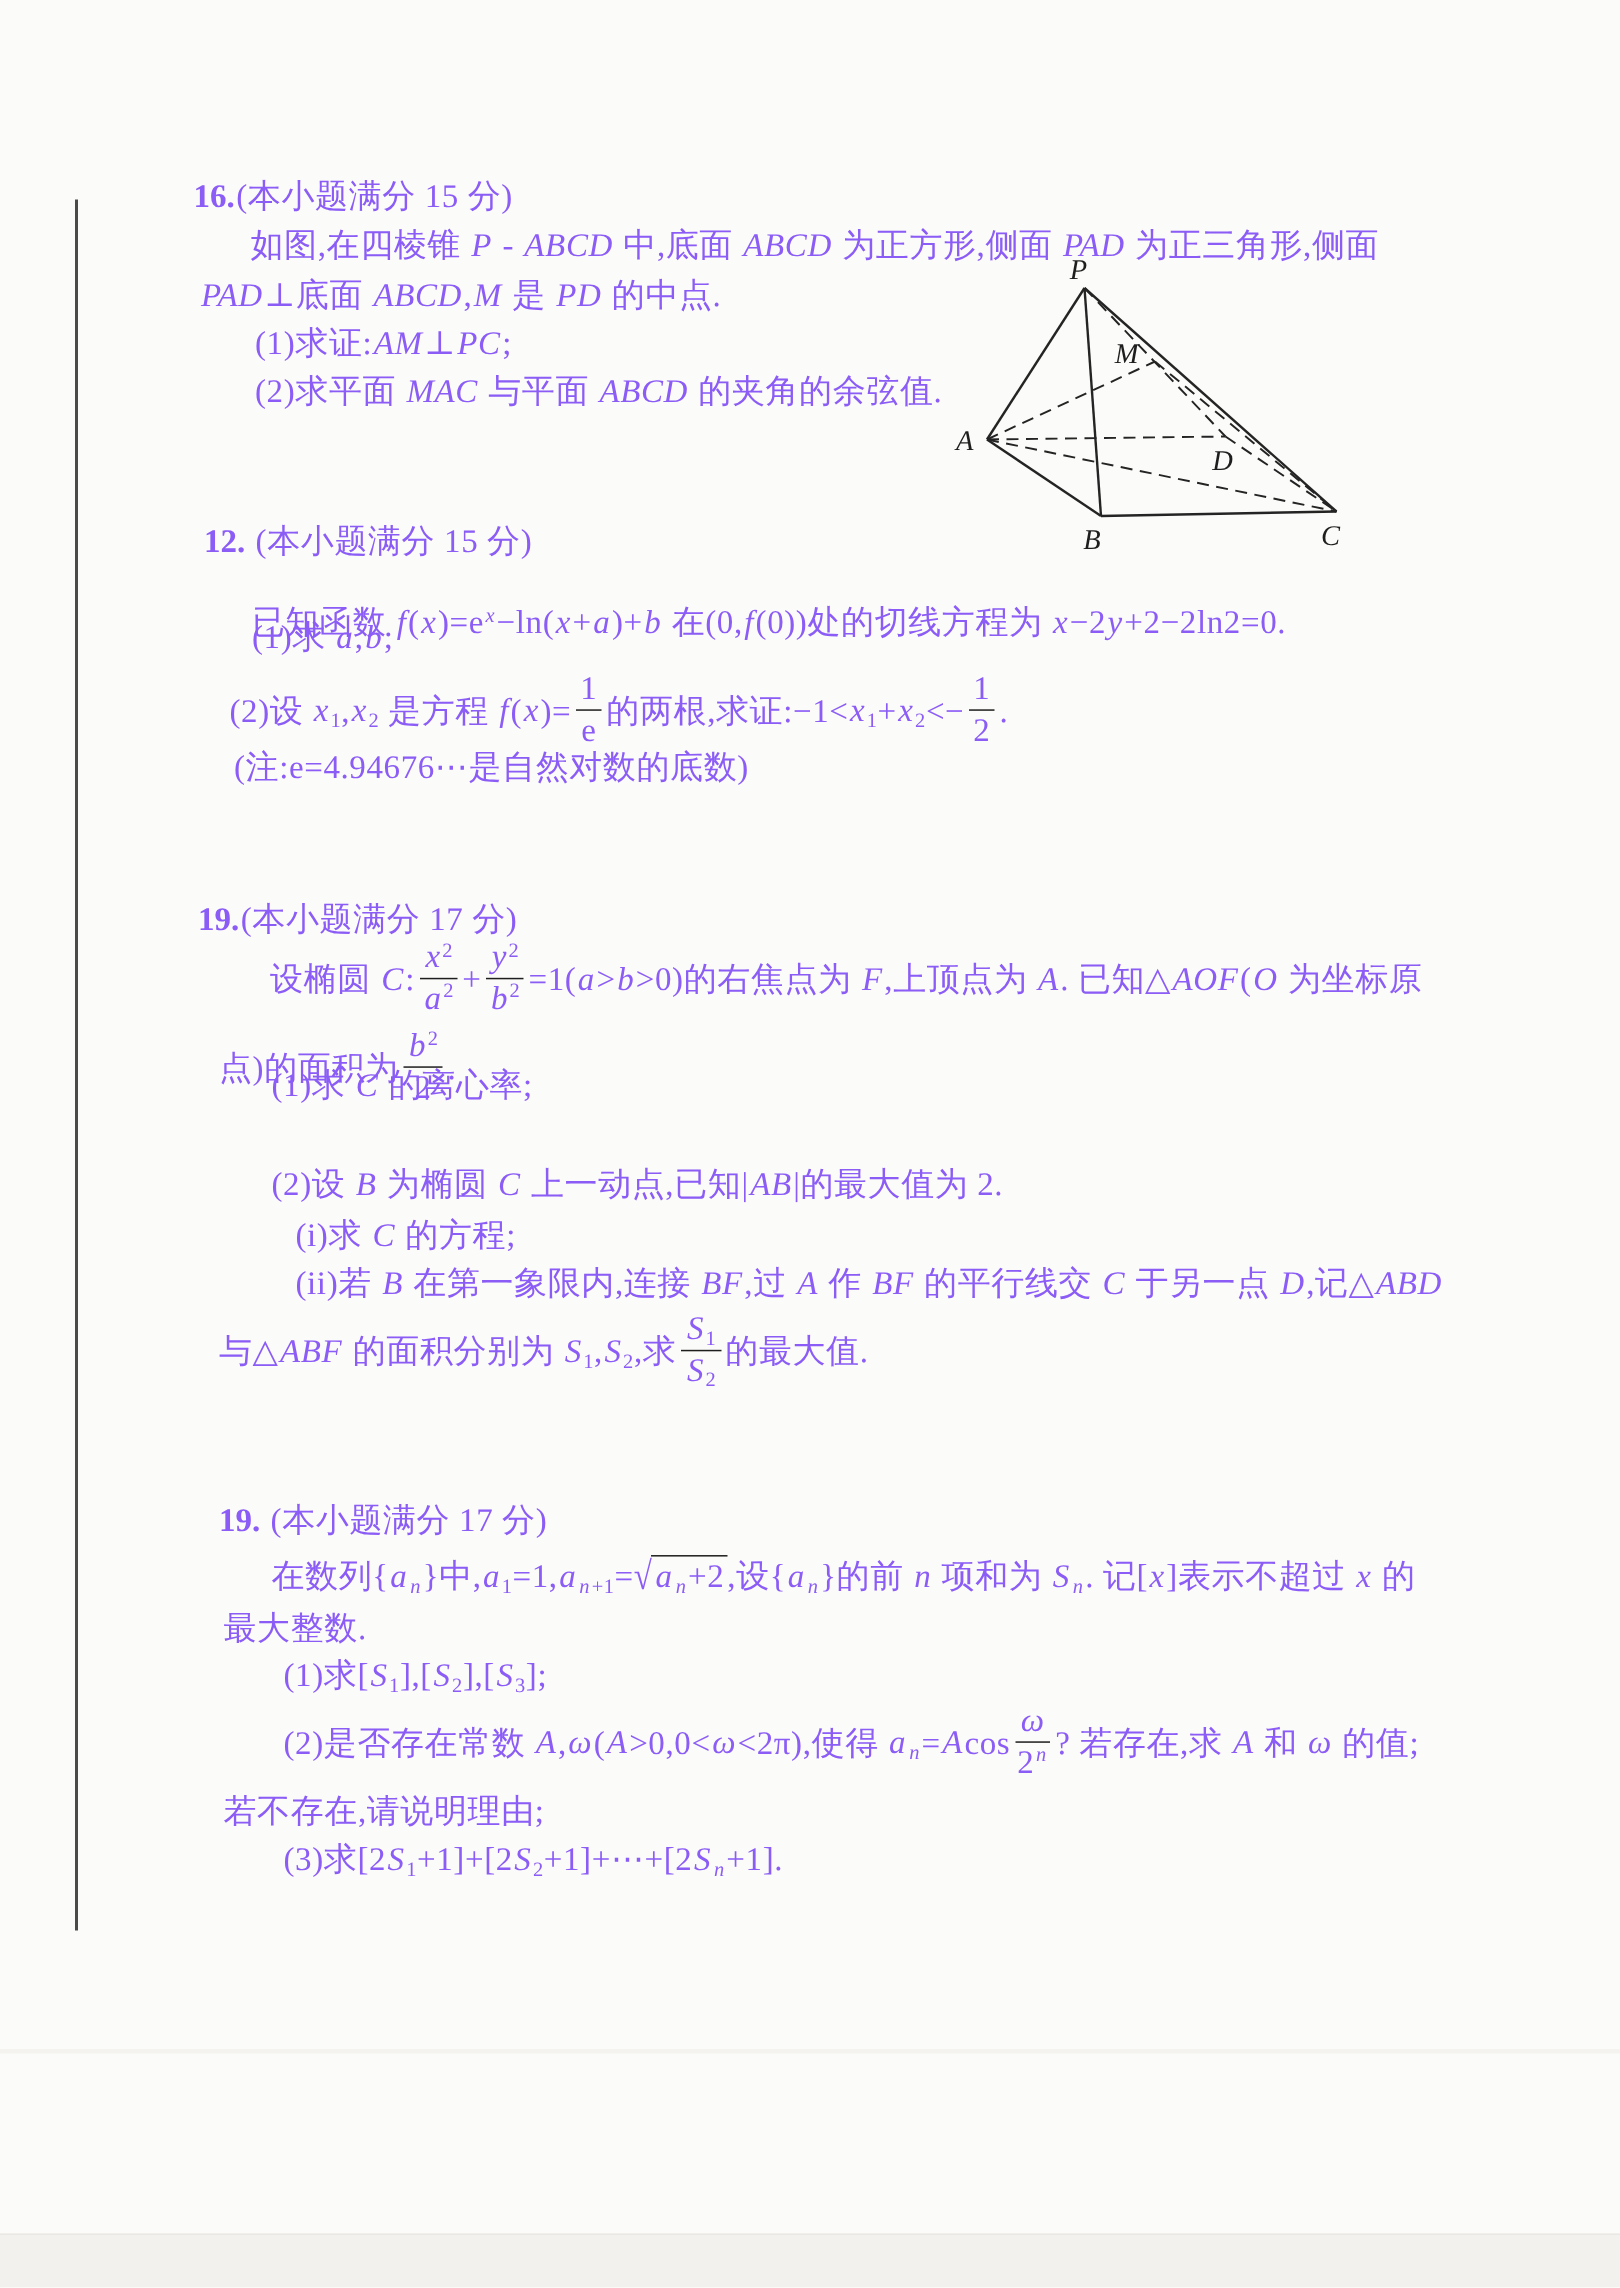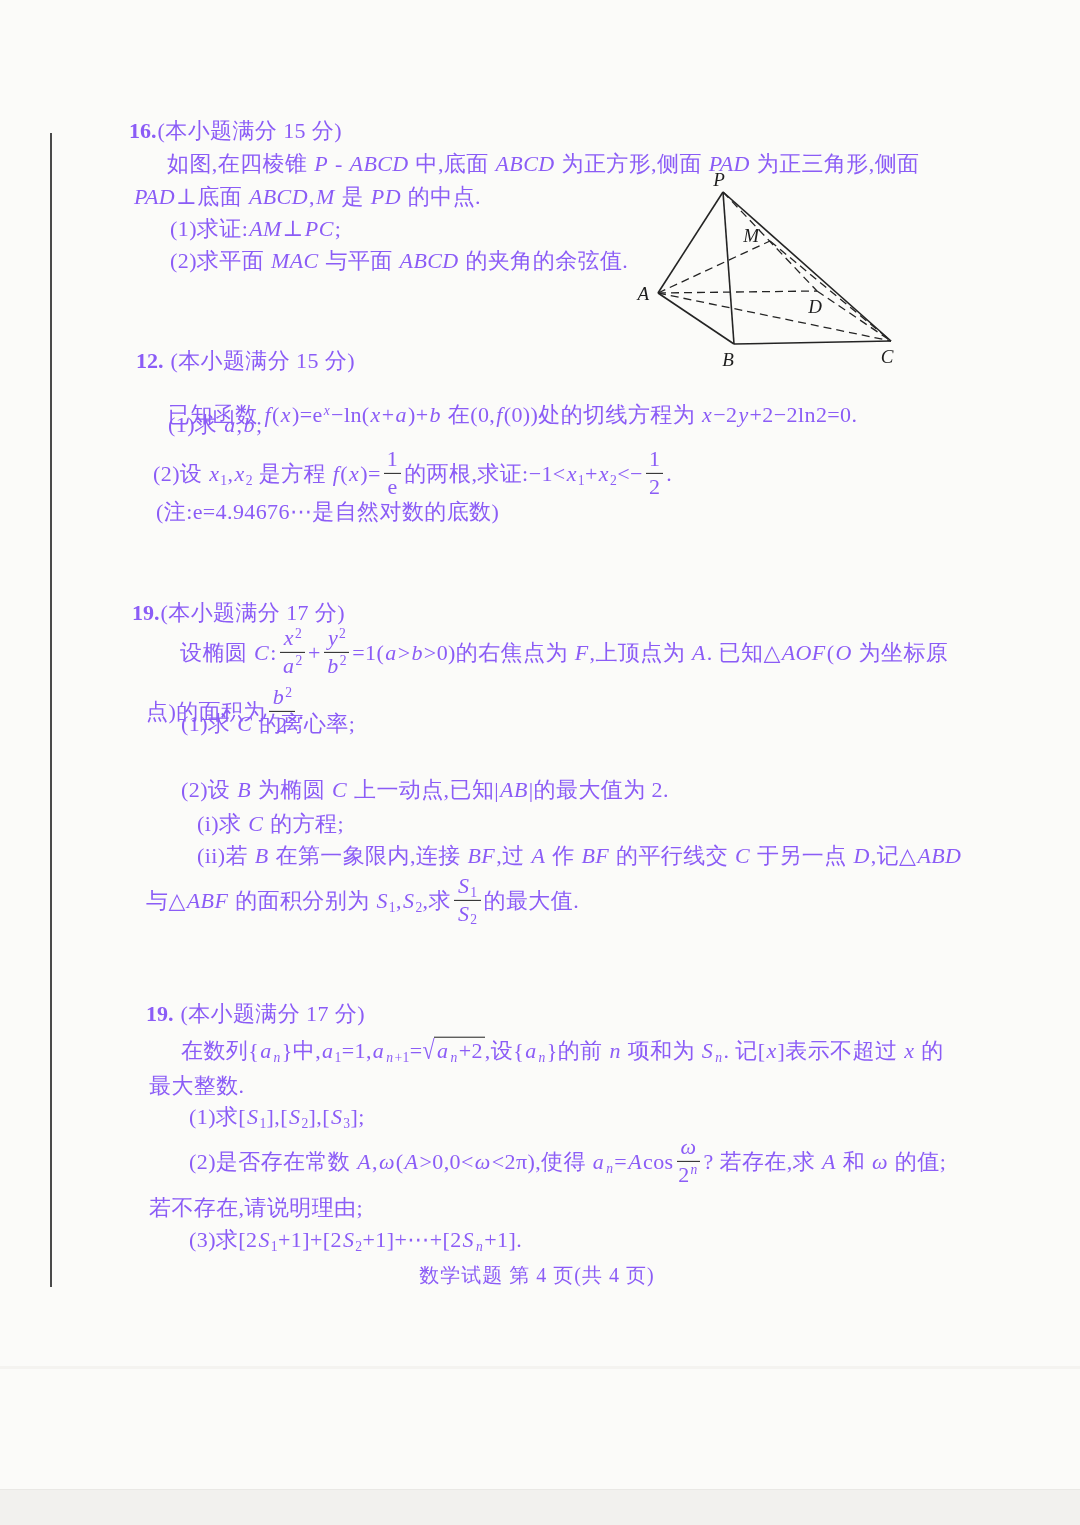--- a/index.html
+++ b/index.html
@@ -101,17 +101,16 @@
       <span class="pnum">19.</span><span> (本小题满分 17 分)</span>
     </div>
     <div class="line" style="left:181px;top:1051px">在数列{<i>a</i><sub><i>n</i></sub>}中,<i>a</i><sub>1</sub>=1,<i>a</i><sub><i>n</i>+1</sub>=<span class="sq"><span class="sqsym">√</span><span class="sqr"><i>a</i><sub><i>n</i></sub>+2</span></span>,设{<i>a</i><sub><i>n</i></sub>}的前 <i>n</i> 项和为 <i>S</i><sub><i>n</i></sub>. 记[<i>x</i>]表示不超过 <i>x</i> 的</div>
     <div class="line" style="left:149px;top:1086px">最大整数.</div>
     <div class="line" style="left:189px;top:1117px">(1)求[<i>S</i><sub>1</sub>],[<i>S</i><sub>2</sub>],[<i>S</i><sub>3</sub>];</div>
     <div class="line" style="left:189px;top:1164px">(2)是否存在常数 <i>A</i>,<i>ω</i>(<i>A</i>&gt;0,0&lt;<i>ω</i>&lt;2π),使得 <i>a</i><sub><i>n</i></sub>=<i>A</i>cos<span class="fr"><span class="fn"><i>ω</i></span><span class="fd">2<sup><i>n</i></sup></span></span>? 若存在,求 <i>A</i> 和 <i>ω</i> 的值;</div>
     <div class="line" style="left:149px;top:1208px">若不存在,请说明理由;</div>
     <div class="line" style="left:189px;top:1240px">(3)求[2<i>S</i><sub>1</sub>+1]+[2<i>S</i><sub>2</sub>+1]+⋯+[2<i>S</i><sub><i>n</i></sub>+1].</div>
   </section>
 
-  <div class="line footer" style="left:332px;top:1275px;width:410px;text-align:center">数学试题  第 4 页(共 4 页)</div>
 
   <div class="band1"></div>
   <div class="band2"></div>
 </div>
 
 </body></html>

